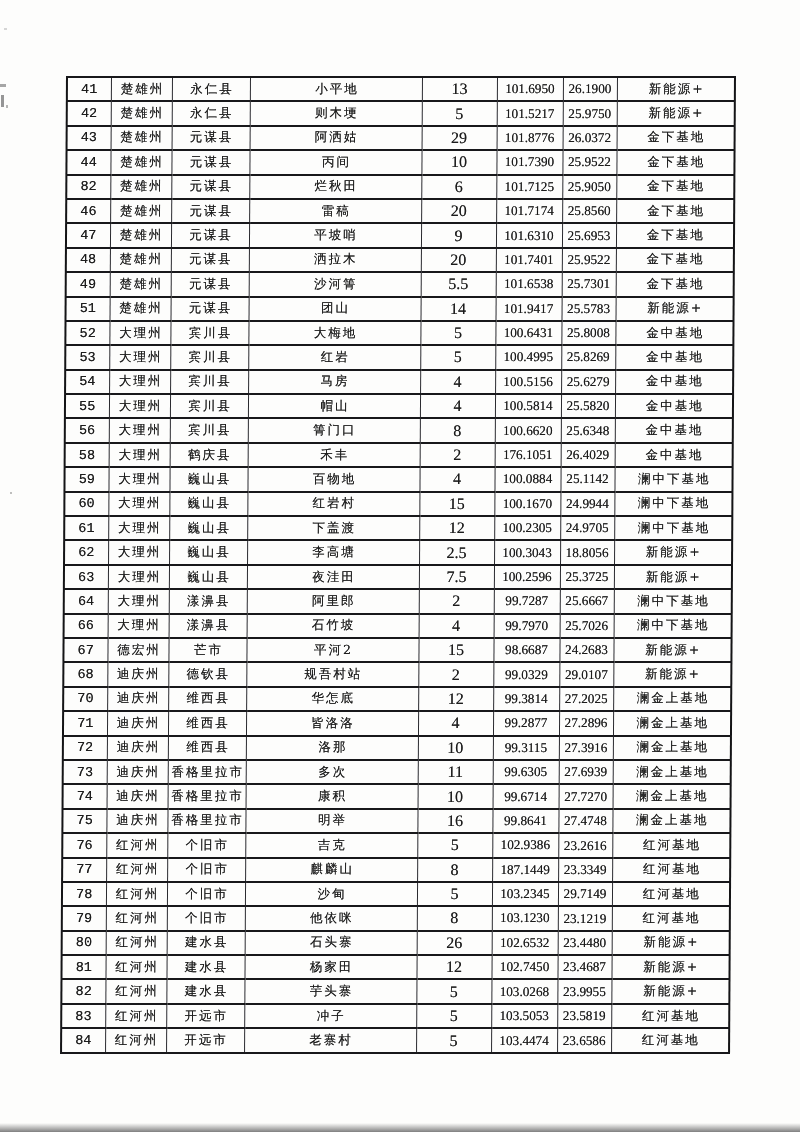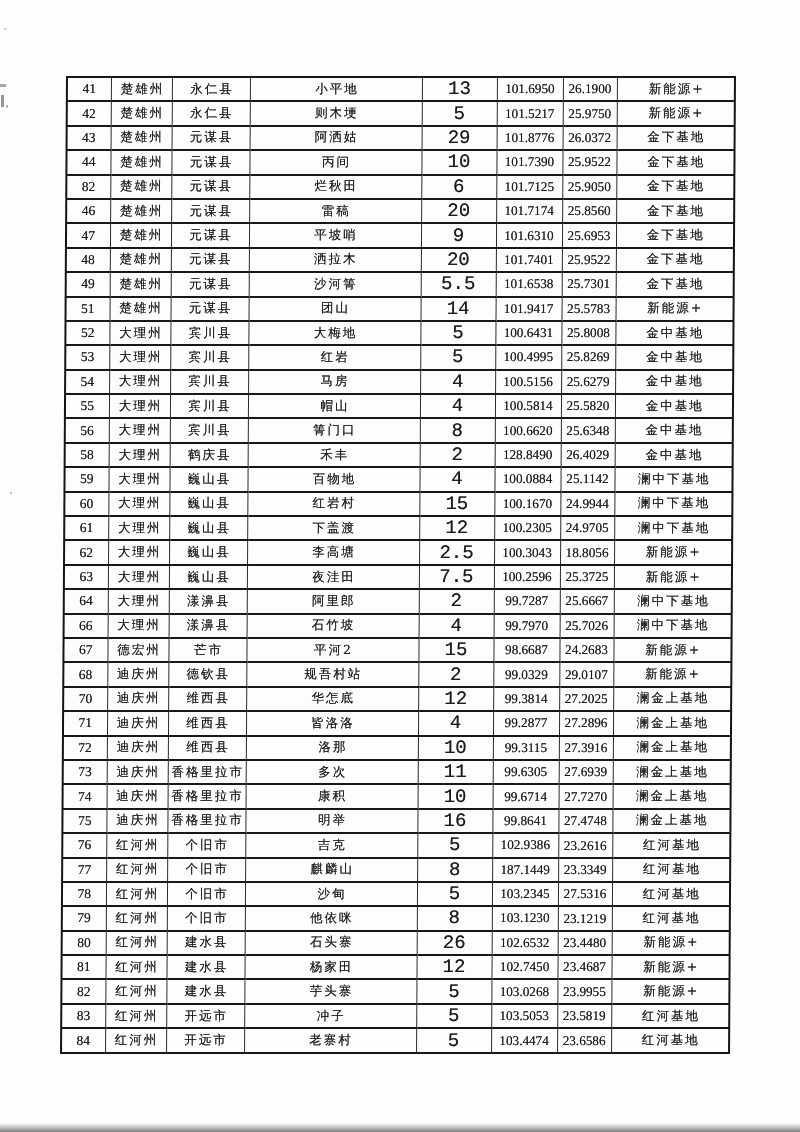--- a/index.html
+++ b/index.html
@@ -43,31 +43,31 @@
     padding: 0;
     margin: 0;
     text-align: center;
     vertical-align: middle;
     white-space: nowrap;
     overflow: hidden;
     color: #1c1c1c;
     text-shadow: 0 0 0.5px rgba(25,25,25,0.75);
   }
   td.col-no {
-    font-family: Liberation Serif, serif;
+    font-family: Liberation Mono, monospace;
     font-size: 13.5px;
   }
   td.col-prefecture, td.col-county, td.col-site, td.col-base {
     font-size: 12.5px;
     letter-spacing: 2px;
     text-indent: 2px;
   }
   td.col-capacity {
-    font-family: Liberation Mono, monospace;
-    font-size: 19px;
+    font-family: Liberation Serif, serif;
+    font-size: 16px;
   }
   td.col-longitude, td.col-latitude {
     font-family: "Liberation Serif", "DejaVu Serif", serif;
     font-size: 13.2px;
   }
   td.lat-low {
     vertical-align: bottom;
     line-height: 1.0;
     padding-bottom: 1px;
   }
@@ -263,21 +263,21 @@
             <td class="col-longitude">100.6620</td>
             <td class="col-latitude">25.6348</td>
             <td class="col-base">金中基地</td>
           </tr>
           <tr>
             <td class="col-no">58</td>
             <td class="col-prefecture">大理州</td>
             <td class="col-county">鹤庆县</td>
             <td class="col-site">禾丰</td>
             <td class="col-capacity">2</td>
-            <td class="col-longitude">128.8490</td>
+            <td class="col-longitude">176.1051</td>
             <td class="col-latitude">26.4029</td>
             <td class="col-base">金中基地</td>
           </tr>
           <tr>
             <td class="col-no">59</td>
             <td class="col-prefecture">大理州</td>
             <td class="col-county">巍山县</td>
             <td class="col-site">百物地</td>
             <td class="col-capacity">4</td>
             <td class="col-longitude">100.0884</td>
@@ -444,21 +444,21 @@
             <td class="col-latitude lat-low">23.3349</td>
             <td class="col-base">红河基地</td>
           </tr>
           <tr>
             <td class="col-no">78</td>
             <td class="col-prefecture">红河州</td>
             <td class="col-county">个旧市</td>
             <td class="col-site">沙甸</td>
             <td class="col-capacity">5</td>
             <td class="col-longitude">103.2345</td>
-            <td class="col-latitude lat-low">27.5316</td>
+            <td class="col-latitude lat-low">29.7149</td>
             <td class="col-base">红河基地</td>
           </tr>
           <tr>
             <td class="col-no">79</td>
             <td class="col-prefecture">红河州</td>
             <td class="col-county">个旧市</td>
             <td class="col-site">他依咪</td>
             <td class="col-capacity">8</td>
             <td class="col-longitude">103.1230</td>
             <td class="col-latitude lat-low">23.1219</td>

